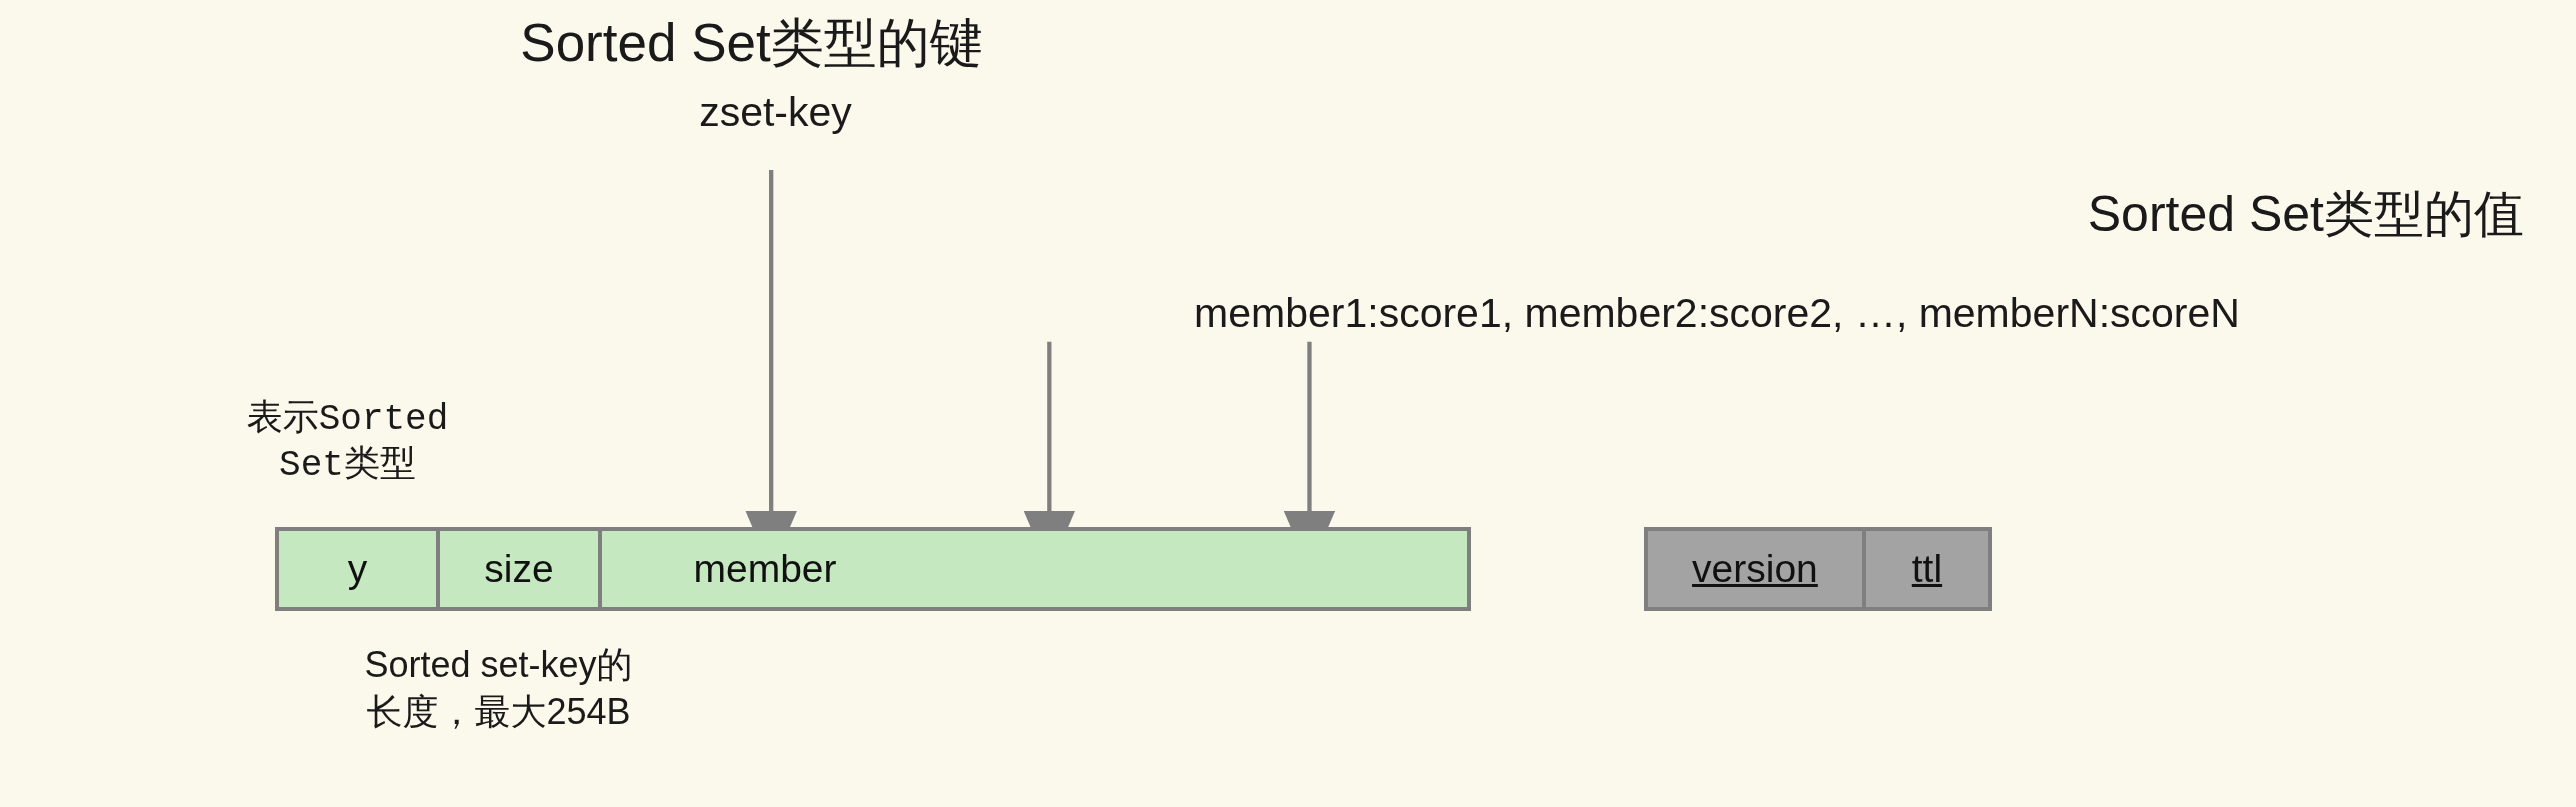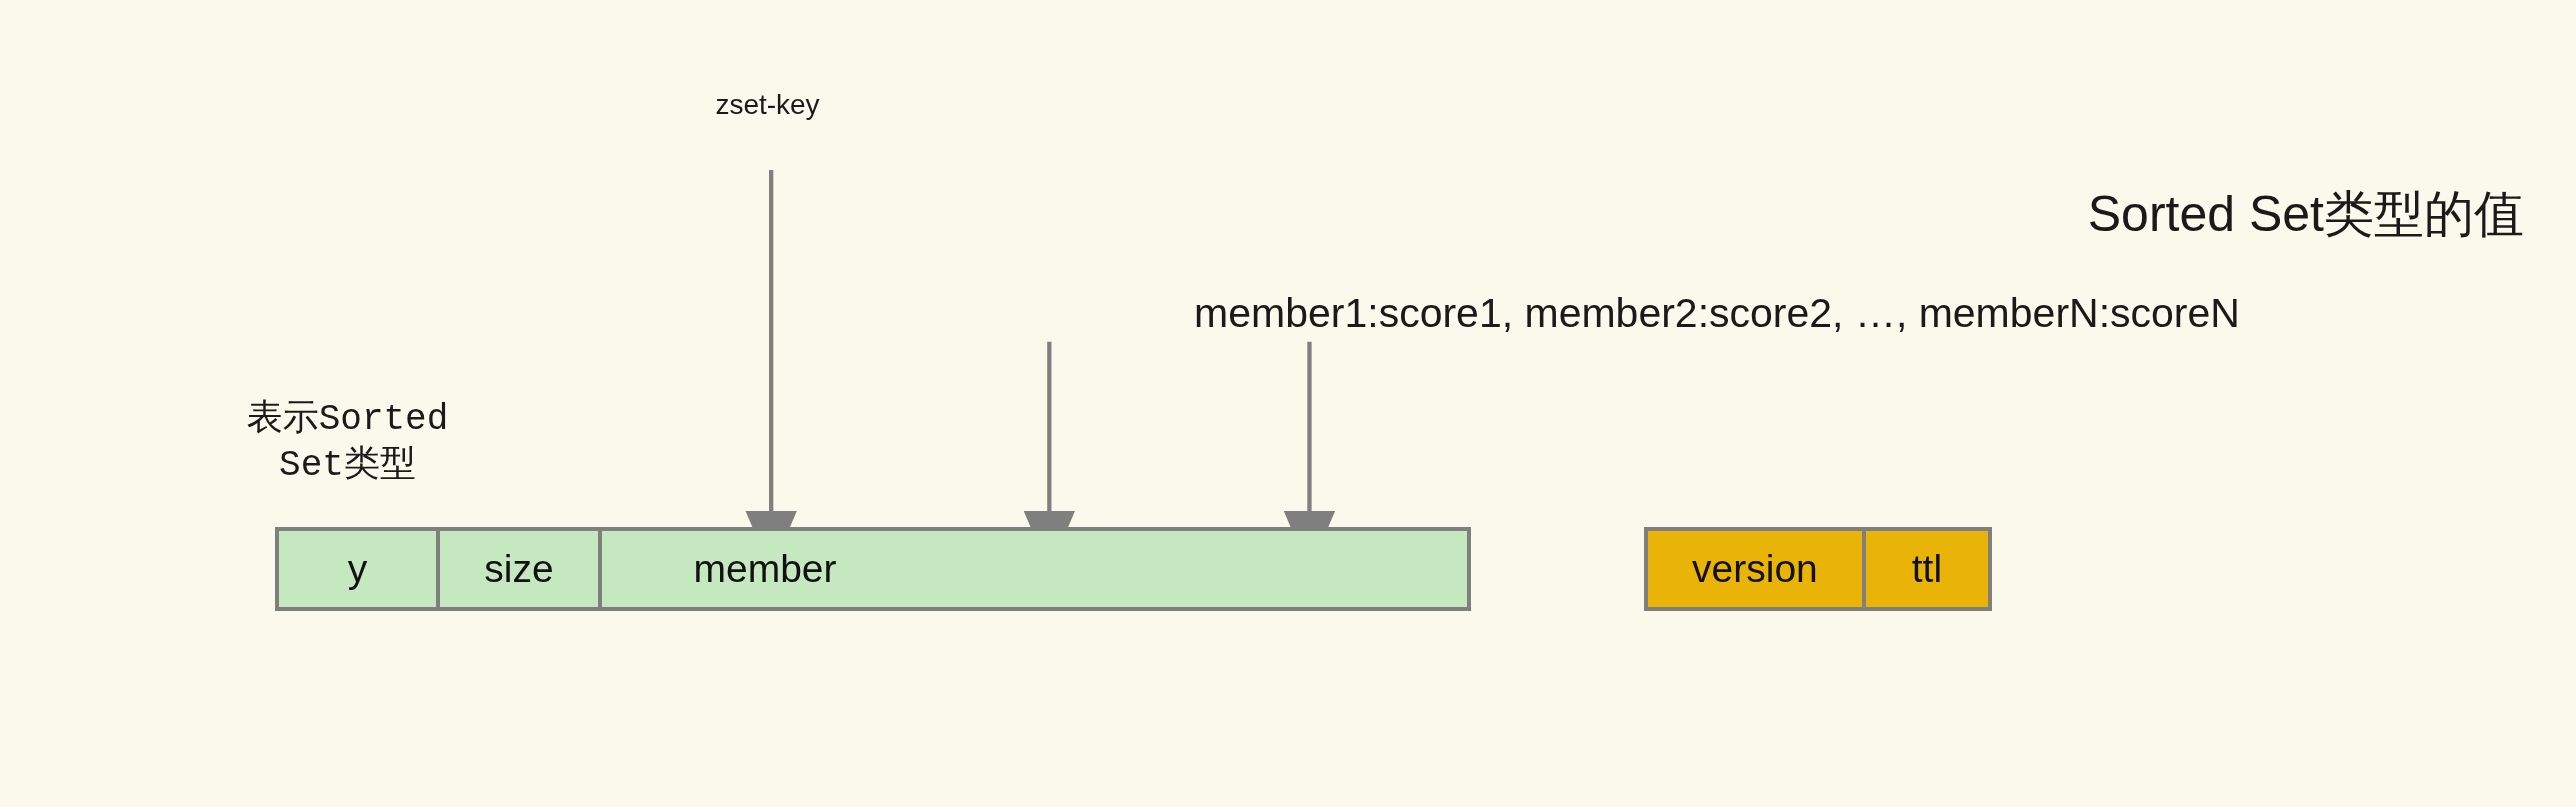--- a/index.html
+++ b/index.html
@@ -24,24 +24,25 @@
     color: #1a1a1a;
   }
 
   .title-key {
     left: 0; top: 12px;
     width: 1503px;
     text-align: center;
     font-size: 53px;
   }
   .sub-key {
-    left: 16px; top: 88px;
+    left: 0; top: 88px;
     width: 1503px;
     text-align: center;
-    font-size: 28px;
+    font-size: 41px;
+    padding-left: 24px;
   }
 
   .title-val {
     left: 910px; top: 185px;
     width: 1614px;
     text-align: right;
     font-size: 50px;
   }
   .sub-val {
     left: 910px; top: 262px;
@@ -95,43 +96,46 @@
   }
   #green-row .cell { background: #c6e8c0; }
 
   #yellow-row {
     left: 1644px;
     top: 527px;
     width: 348px;
     height: 84px;
     background: #fae19a;
   }
-  #yellow-row .cell { background: #eab308; }
+  #yellow-row .cell { background: #a3a3a3; text-decoration: underline; }
 
   
   .arrow-svg {
     position: absolute;
     left: 0; top: 0;
     width: 2576px; height: 807px;
     pointer-events: none;
   }
 </style>
 </head>
 <body>
 
 <div id="canvas">
 
+  <div class="txt title-key">Sorted Set类型的键</div>
   <div class="txt sub-key">zset-key</div>
 
   <div class="txt title-val">Sorted Set类型的值</div>
   <div class="txt sub-val">member1:score1, member2:score2, …, memberN:scoreN</div>
 
   <div class="txt left-note">表示Sorted
 Set类型</div>
 
+  <div class="txt bottom-note">Sorted set-key的
+长度，最大254B</div>
 
   <svg class="arrow-svg" viewBox="0 0 3000 940" xmlns="http://www.w3.org/2000/svg">
     <defs>
       <marker id="ah" markerWidth="14" markerHeight="12" refX="1" refY="6" orient="auto" markerUnits="strokeWidth">
         <path d="M0,0 L14,6 L0,12 z" fill="#7f7f7f"></path>
       </marker>
     </defs>
     <g>
       <line x1="898" y1="198" x2="898" y2="600" stroke="#7f7f7f" stroke-width="5" marker-end="url(#ah)"></line>
     </g>

